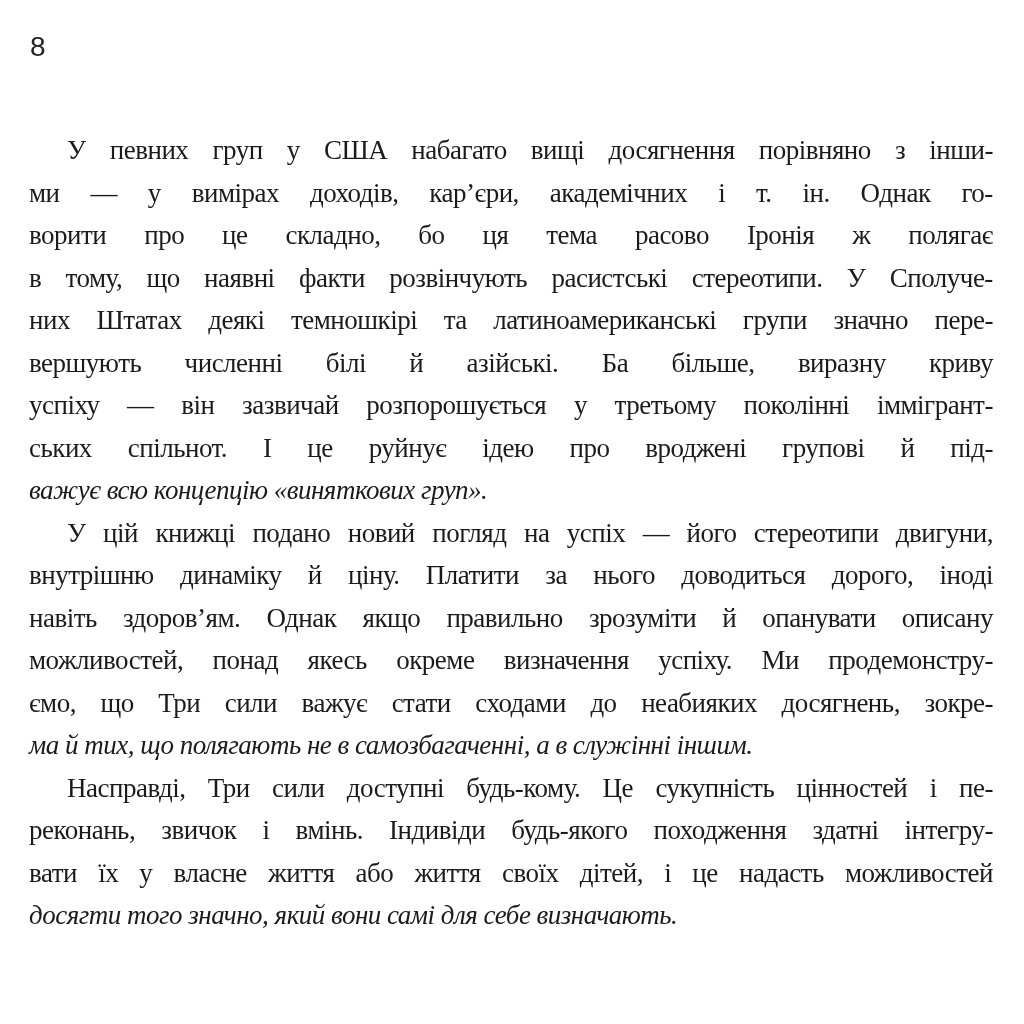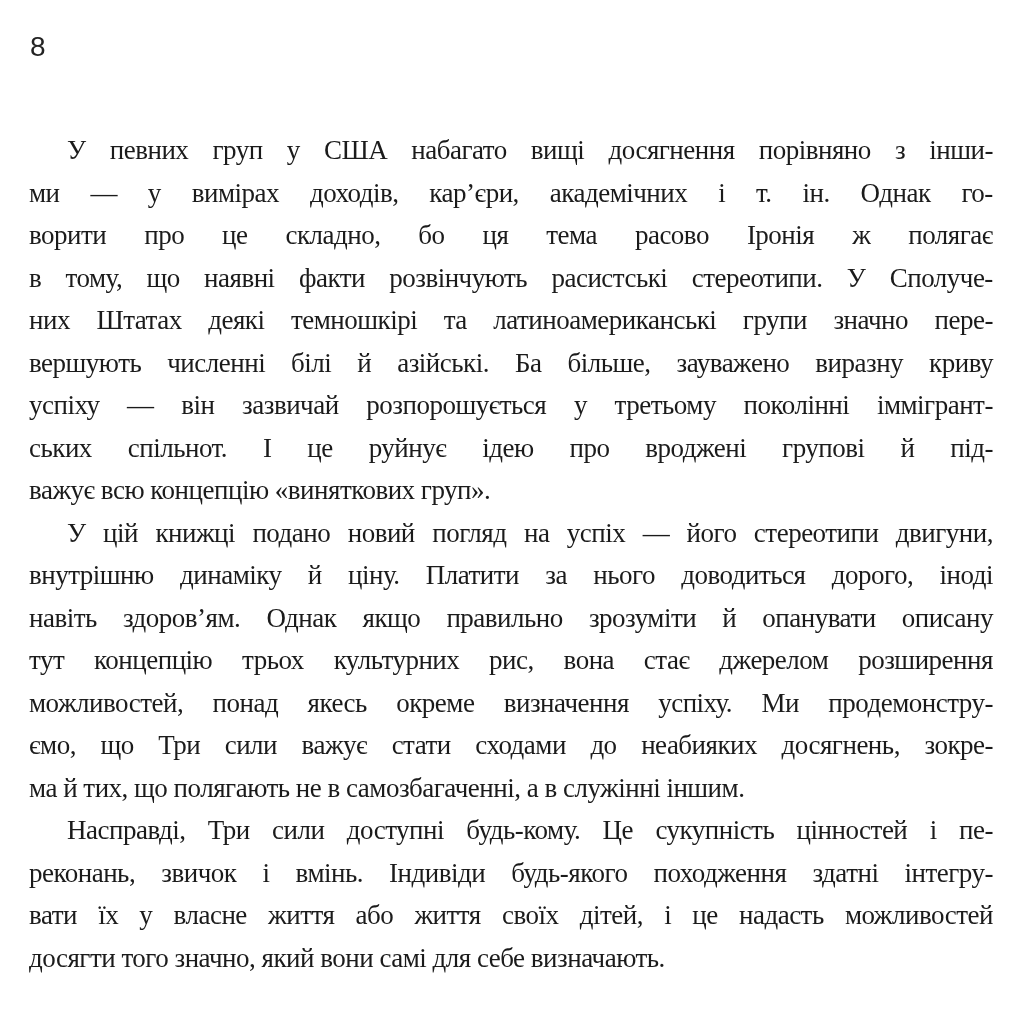--- a/index.html
+++ b/index.html
@@ -42,20 +42,21 @@
     flex-wrap: nowrap;
     white-space: nowrap;
     overflow: visible;
   }
   .line.indent {
     padding-left: 38px;
   }
   .line.last {
     display: block;
     text-align: left;
+    font-style: italic;
   }
   .line span {
     display: inline-block;
   }
 </style>
 </head>
 <body>
 
 <div class="page" style="background: rgb(255, 255, 255);">
   <div class="page-number">8</div>
@@ -124,21 +125,20 @@
         <span>пере-</span>
       </div>
       <div class="line">
         <span>вершують</span>
         <span>численні</span>
         <span>білі</span>
         <span>й</span>
         <span>азійські.</span>
         <span>Ба</span>
         <span>більше,</span>
-        <span>зауважено</span>
         <span>виразну</span>
         <span>криву</span>
       </div>
       <div class="line">
         <span>успіху</span>
         <span>—</span>
         <span>він</span>
         <span>зазвичай</span>
         <span>розпорошується</span>
         <span>у</span>
@@ -191,31 +191,20 @@
         <span>здоров’ям.</span>
         <span>Однак</span>
         <span>якщо</span>
         <span>правильно</span>
         <span>зрозуміти</span>
         <span>й</span>
         <span>опанувати</span>
         <span>описану</span>
       </div>
       <div class="line">
-        <span>тут</span>
-        <span>концепцію</span>
-        <span>трьох</span>
-        <span>культурних</span>
-        <span>рис,</span>
-        <span>вона</span>
-        <span>стає</span>
-        <span>джерелом</span>
-        <span>розширення</span>
-      </div>
-      <div class="line">
         <span>можливостей,</span>
         <span>понад</span>
         <span>якесь</span>
         <span>окреме</span>
         <span>визначення</span>
         <span>успіху.</span>
         <span>Ми</span>
         <span>продемонстру-</span>
       </div>
       <div class="line">

